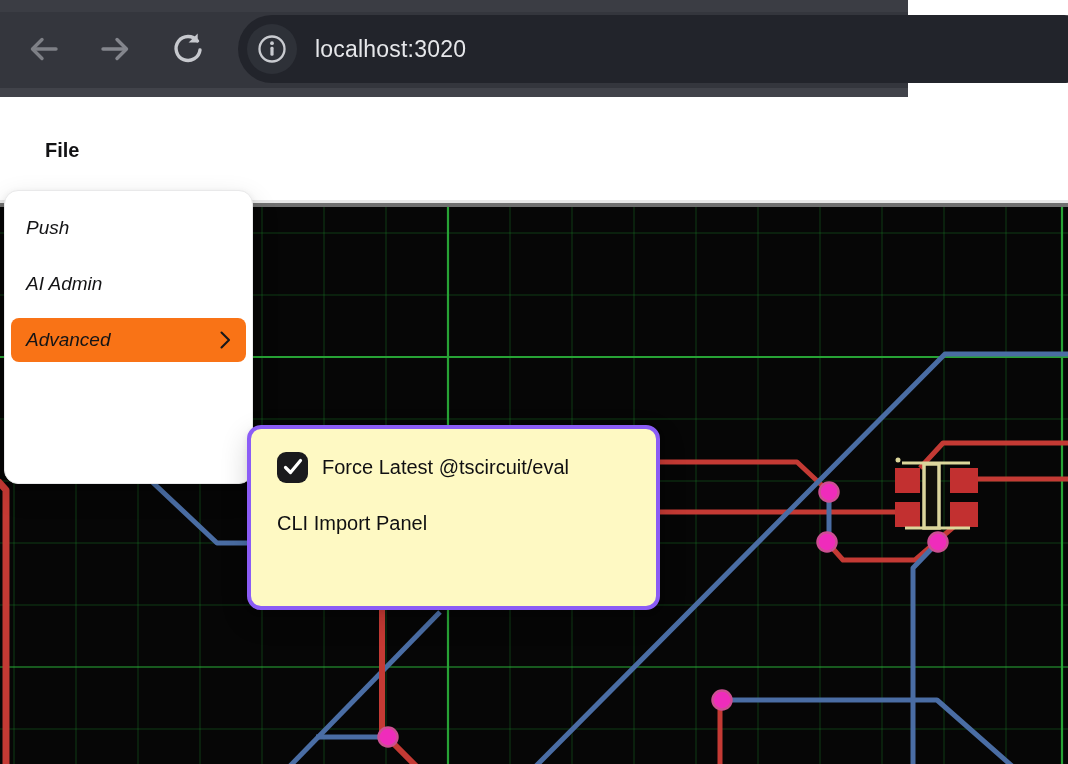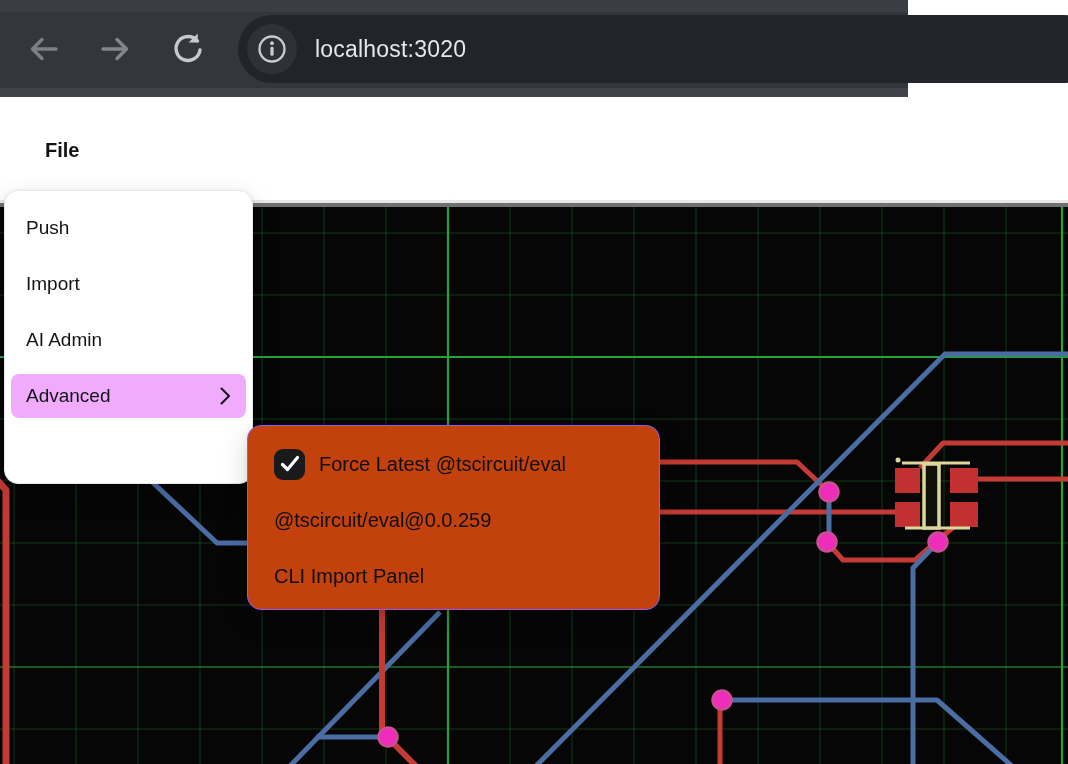--- a/index.html
+++ b/index.html
@@ -32,33 +32,33 @@
     position:absolute;left:41px;top:137px;font-size:20px;font-weight:700;color:#121214;
     padding:2px 4px;cursor:pointer;
   }
   
   .canvas-wrap{position:absolute;left:0;top:200px;width:1068px;height:564px;}
   
   .menu-panel{
     position:absolute;left:4px;top:190px;width:249px;height:294px;background:#ffffff;
     border:1px solid #e9e9ea;border-radius:14px;box-sizing:border-box;
     box-shadow:0 10px 28px rgba(0,0,0,.14), 0 2px 6px rgba(0,0,0,.08);
-    padding-top:15px;z-index:5;
+    padding-top:15px;z-index:5;font-style:italic;
   }
   .menu-item{
     height:44px;margin:0 6px 12px 6px;display:flex;align-items:center;
     padding-left:15px;padding-right:15px;font-size:19px;color:#141416;
     border-radius:8px;cursor:pointer;
   }
-  .menu-item.highlight{background:#f0abfc;}
+  .menu-item.highlight{background:#f97316;}
   .menu-item .chev{margin-left:auto;display:flex;align-items:center;}
   
   .submenu-panel{
-    position:absolute;left:247px;top:425px;width:413px;height:185px;background:#c2410c;
-    border:1px solid #8b5cf6;border-radius:14px;box-sizing:border-box;
+    position:absolute;left:247px;top:425px;width:413px;height:185px;background:#fef9c3;
+    border:4px solid #8b5cf6;border-radius:14px;box-sizing:border-box;
     box-shadow:0 10px 28px rgba(0,0,0,.16), 0 2px 6px rgba(0,0,0,.08);
     padding-top:16px;z-index:6;
   }
   .submenu-item{
     height:44px;margin:0 10px 12px 10px;display:flex;align-items:center;
     padding-left:16px;font-size:20px;color:#101012;border-radius:8px;cursor:pointer;
   }
   .checkbox{
     width:31px;height:31px;border-radius:9px;background:#1a1a1d;flex:0 0 auto;
     display:flex;align-items:center;justify-content:center;margin-right:14px;
@@ -171,23 +171,20 @@
       <rect x="0" y="0" width="1068" height="3" fill="#e8e8e8"></rect>
       <rect x="0" y="3" width="1068" height="4" fill="#707070"></rect>
     </svg>
 </div>
 
 <div class="menu-panel">
   <div class="menu-item">
     <span>Push</span>
   </div>
   <div class="menu-item">
-    <span>Import</span>
-  </div>
-  <div class="menu-item">
     <span>AI Admin</span>
   </div>
   <div class="menu-item highlight">
     <span>Advanced</span>
     <span class="chev">
       <svg width="11" height="18" viewBox="0 0 11 18">
           <polyline points="1.5,1.5 9,9 1.5,16.5" stroke="#17171a" stroke-width="2.1" fill="none" stroke-linecap="round" stroke-linejoin="round"></polyline>
         </svg>
     </span>
   </div>
@@ -196,18 +193,15 @@
 <div class="submenu-panel">
   <div class="submenu-item">
     <span class="checkbox">
       <svg width="26" height="26" viewBox="0 0 26 26">
         <polyline points="5.5,13.5 10.5,18.5 20.5,6.5" stroke="#ffffff" stroke-width="3.2" fill="none" stroke-linecap="round" stroke-linejoin="round"></polyline>
       </svg>
     </span>
     <span>Force Latest @tscircuit/eval</span>
   </div>
   <div class="submenu-item">
-    <span>@tscircuit/eval@0.0.259</span>
-  </div>
-  <div class="submenu-item">
     <span>CLI Import Panel</span>
   </div>
 </div>
 
 </body></html>

